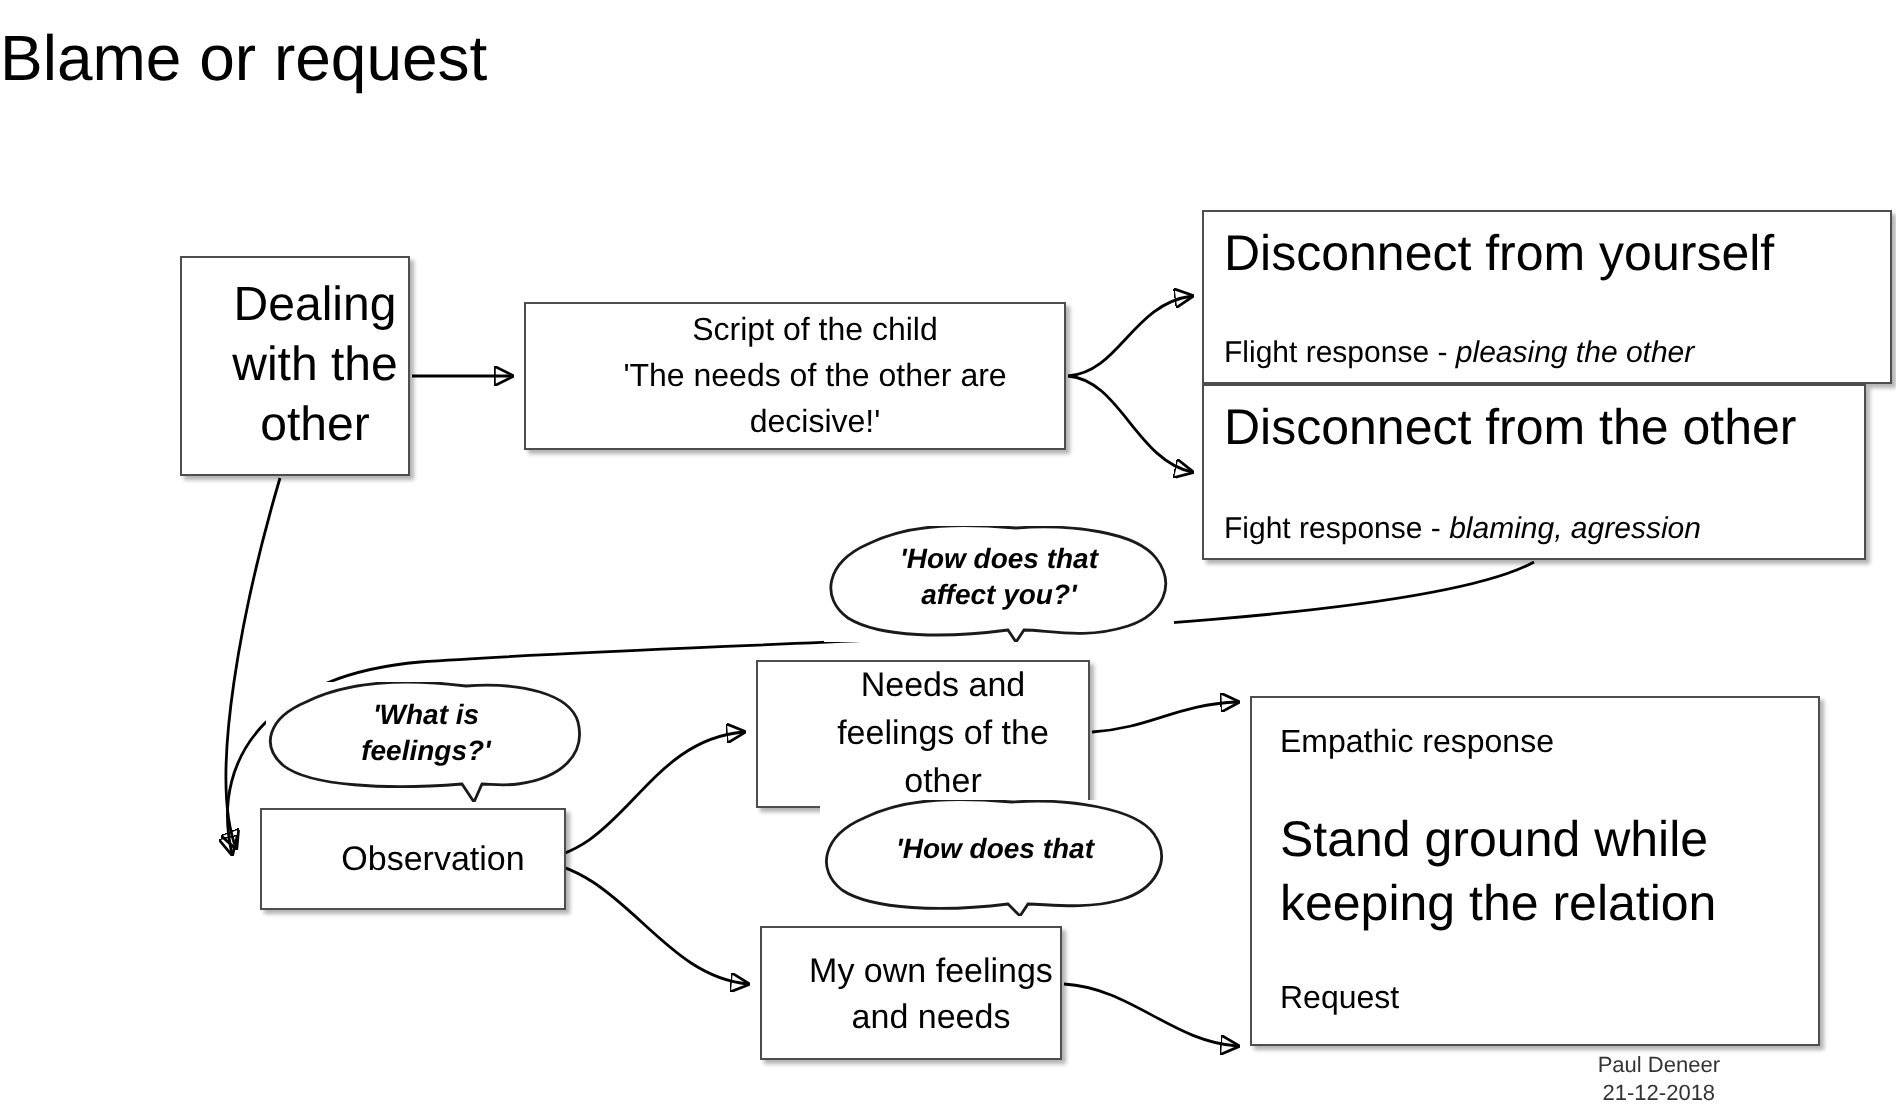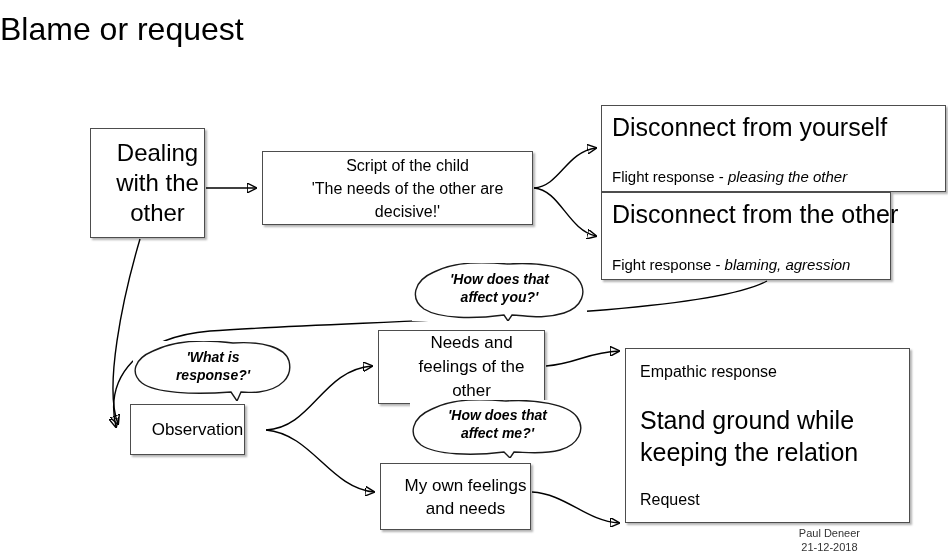--- a/index.html
+++ b/index.html
@@ -59,39 +59,39 @@
     left: 262px; top: 151px; width: 271px; height: 74px;
     font-size: 16px; line-height: 23px;
   }
   #box-disconnect-self {
     left: 601px; top: 105px; width: 345px; height: 87px;
     padding: 6px 10px 4px 10px;
     align-items: flex-start;
     justify-content: space-between;
   }
   #box-disconnect-other {
-    left: 601px; top: 192px; width: 290px; height: 88px;
+    left: 601px; top: 192px; width: 332px; height: 88px;
     padding: 6px 10px 4px 10px;
     align-items: flex-start;
     justify-content: space-between;
   }
   .disc-head {
     font-size: 25px;
     line-height: 31px;
     white-space: nowrap;
   }
   .disc-sub {
     font-size: 15px;
     line-height: 20px;
     white-space: nowrap;
   }
   .disc-sub em { font-style: italic; }
 
   #box-observation {
-    left: 130px; top: 404px; width: 115px; height: 51px;
+    left: 130px; top: 404px; width: 153px; height: 51px;
     font-size: 17px; line-height: 22px; justify-content: center;
   }
   #box-needs-other {
     left: 378px; top: 330px; width: 167px; height: 74px;
     font-size: 17px; line-height: 24px;
   }
   #box-my-feelings {
     left: 380px; top: 463px; width: 151px; height: 67px;
     font-size: 17px; line-height: 23px;
   }
@@ -253,33 +253,32 @@
   </div>
 
   <div class="bubble" id="bubble-what-happening">
     <svg class="bub-body" viewBox="0 0 160 60" preserveAspectRatio="none" xmlns="http://www.w3.org/2000/svg">
       <path d="M 20 10 C 44 -2 76 -1 100 2 C 128 0 152 6 156 20 C 160 36 148 48 126 51
                C 118 52 112 51 108 51 L 104 60 L 98 51 C 60 54 22 52 9 42
                C -3 32 1 18 20 10 Z" fill="#ffffff" stroke="#1a1a1a" stroke-width="1.4"></path>
     </svg>
     <div class="bub-text">
       <div>'What is</div>
-      <div>response?'</div>
+      <div>feelings?'</div>
     </div>
   </div>
 
   <div class="bubble" id="bubble-affect-me">
     <svg class="bub-body" viewBox="0 0 175 58" preserveAspectRatio="none" xmlns="http://www.w3.org/2000/svg">
       <path d="M 22 9 C 44 -2 72 -1 96 1 C 124 -1 158 4 167 17 C 176 30 168 45 150 50
                C 132 55 114 52 104 52 L 100 58 L 94 52 C 62 56 26 55 11 45
                C -2 35 1 18 22 9 Z" fill="#ffffff" stroke="#1a1a1a" stroke-width="1.4"></path>
     </svg>
     <div class="bub-text">
       <div>'How does that</div>
-      <div>affect me?'</div>
     </div>
   </div>
 
   <div class="footer">
     <div>Paul Deneer</div>
     <div>21-12-2018</div>
   </div>
 
 </div>
 

